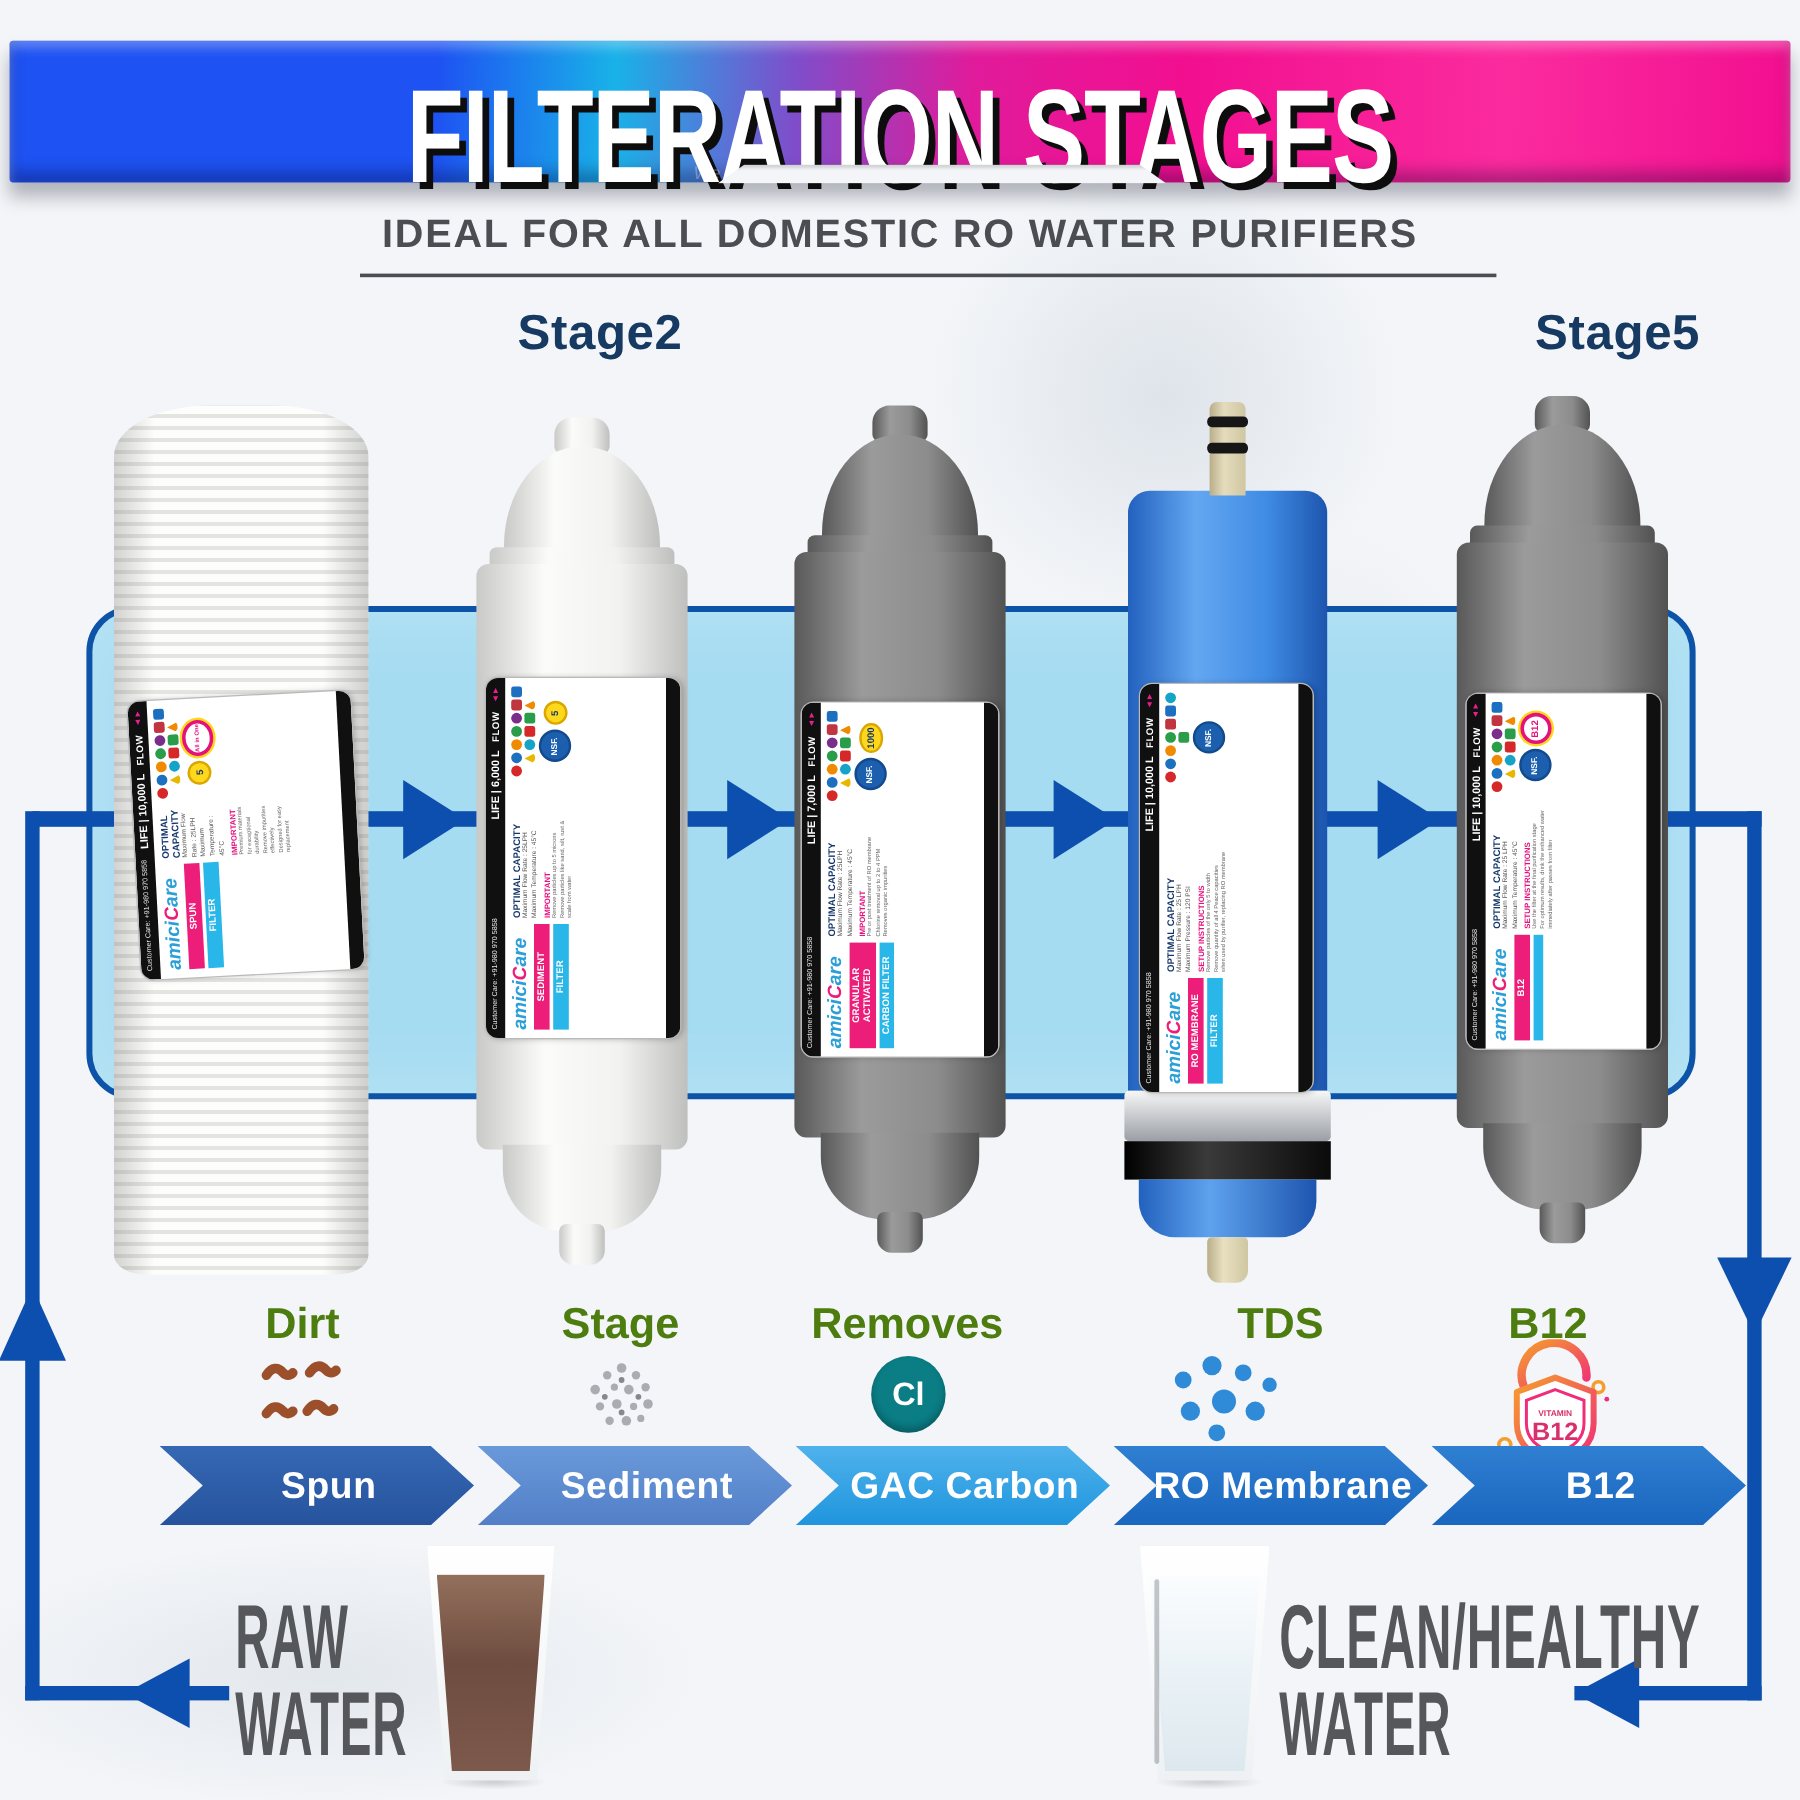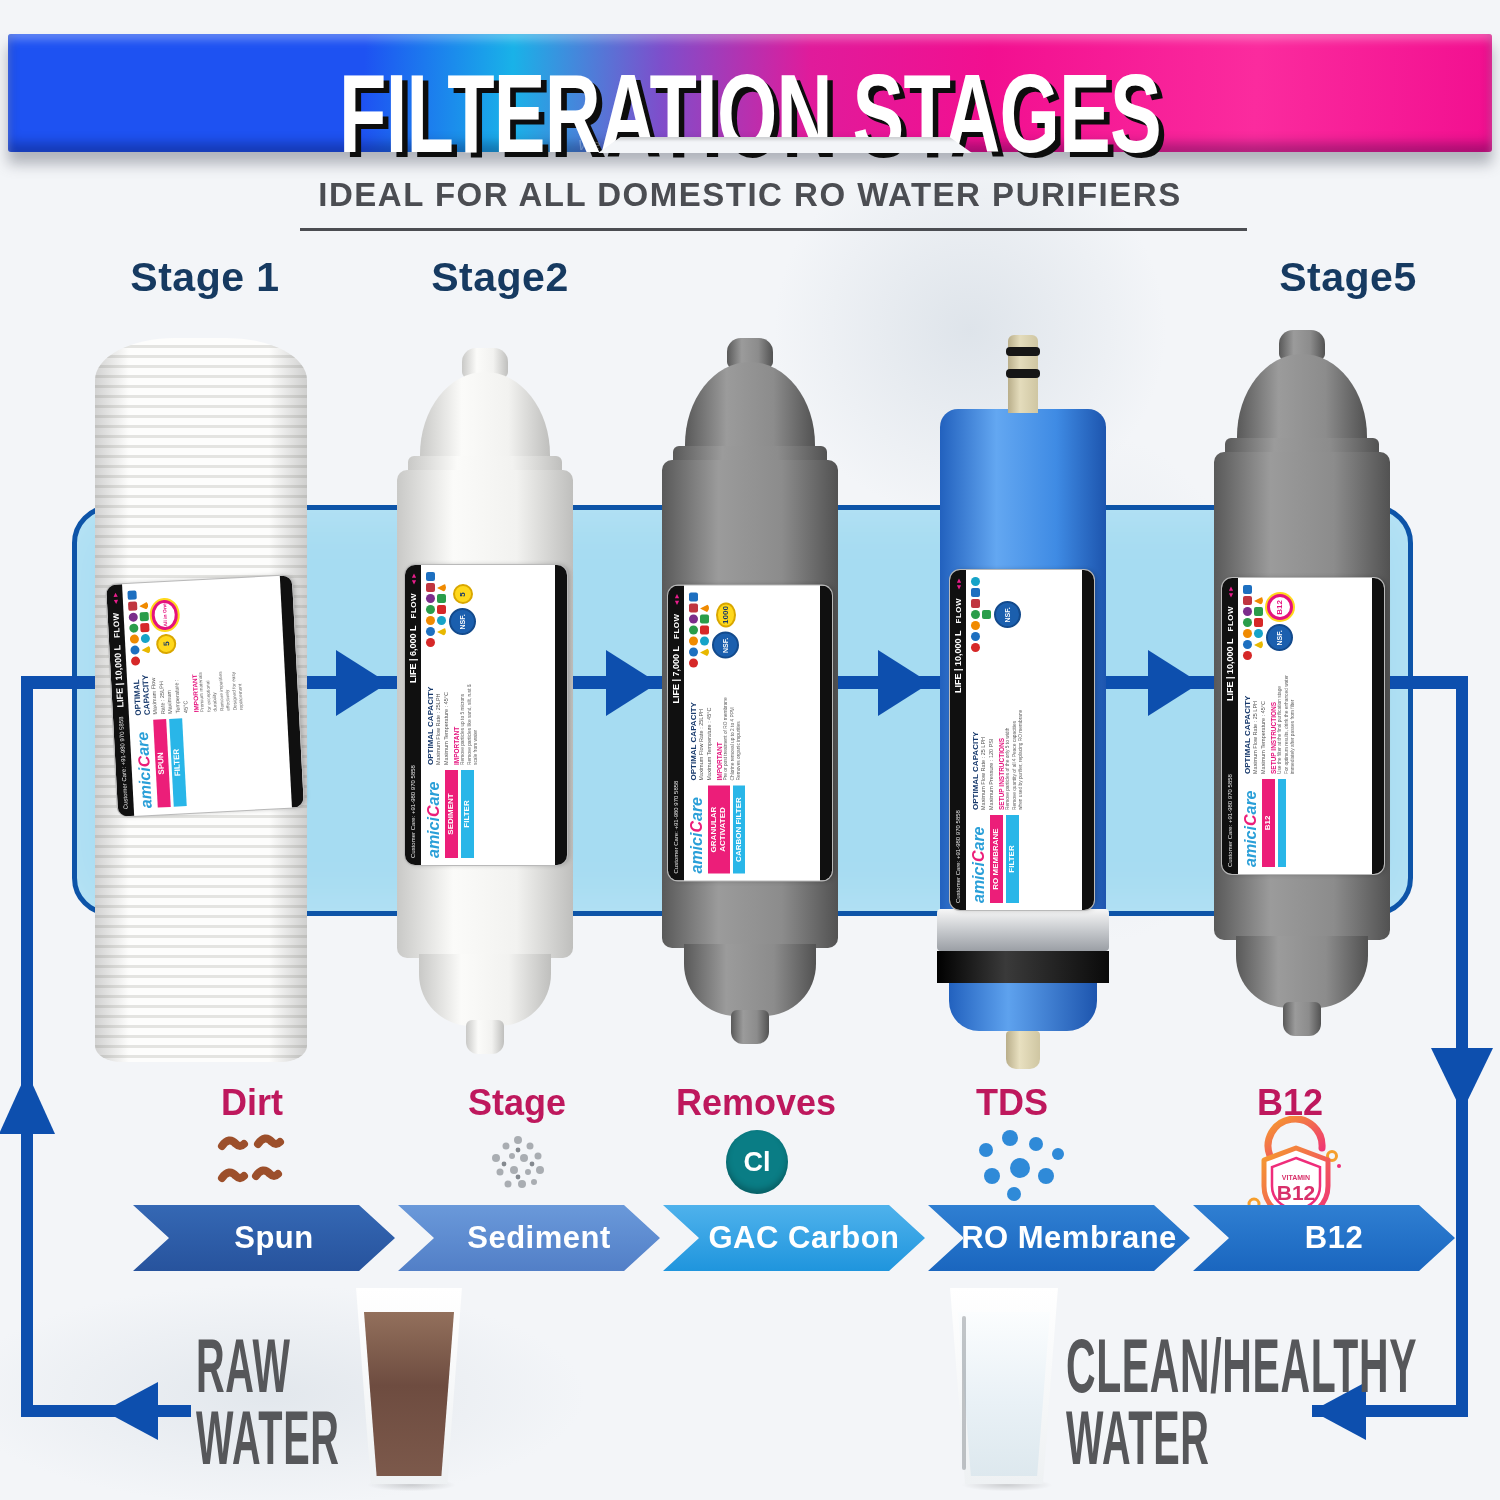--- a/index.html
+++ b/index.html
@@ -103,22 +103,22 @@
   .badges{display:flex;align-items:center;gap:4px;}
   .nsf{width:27px;height:27px;border-radius:50%;background:#1b5fae;color:#fff;font-size:7px;font-weight:bold;
     display:flex;align-items:center;justify-content:center;border:2px solid #134a8c;}
   .badge-y{min-width:20px;height:20px;border-radius:50%;background:#ffd81c;color:#16386b;font-weight:bold;font-size:8px;
     display:flex;align-items:center;justify-content:center;border:2px solid #d9a700;padding:0 2px;}
   .badge-p{min-width:26px;height:26px;border-radius:50%;background:#fff;color:#e5127d;font-weight:bold;font-size:8px;
     display:flex;align-items:center;justify-content:center;border:3px solid #e5127d;box-shadow:0 0 0 2px #ffd81c;}
   .lab-bot{height:12px;background:#101010;flex:0 0 auto;}
 
   
-  .removes-label{top:1082px;width:160px;text-align:center;font-size:36px;font-weight:bold;color:#be185d;z-index:5;}
-  .rm1{left:172px;} .rm2{left:437px;} .rm3{left:676px;} .rm4{left:932px;} .rm5{left:1210px;}
+  .removes-label{top:1082px;width:160px;text-align:center;font-size:36px;font-weight:bold;color:#4d7c0f;z-index:5;}
+  .rm1{left:172px;} .rm2{left:437px;} .rm3{left:676px;} .rm4{left:987px;} .rm5{left:1210px;}
   .cl-circle{left:726px;top:1130px;width:62px;height:64px;border-radius:50%;background:#0a7d85;color:#fff;
     display:flex;align-items:center;justify-content:center;font-size:27px;font-weight:bold;z-index:5;box-shadow:inset 0 -4px 6px rgba(0,0,0,.25);}
 
   
   .chev{top:1205px;height:66px;z-index:5;display:flex;align-items:center;justify-content:center;
     clip-path:polygon(0 0,calc(100% - 36px) 0,100% 50%,calc(100% - 36px) 100%,0 100%,36px 50%);
     color:#fff;font-size:31px;font-weight:bold;padding-left:20px;letter-spacing:.5px;}
   .cv1{left:133px;width:262px;background:linear-gradient(180deg,#3568b4,#27539d);}
   .cv2{left:398px;width:262px;background:linear-gradient(180deg,#6a99da,#527fc7);}
   .cv3{left:663px;width:262px;background:linear-gradient(180deg,#4fb2ec,#1f95dd);}
@@ -150,21 +150,20 @@
   <div class="abs splash2"></div>
 
   <div class="abs banner">
     <div class="abs banner-title">FILTERATION STAGES</div>
     <div class="abs banner-watermark">We make life healthy</div>
   </div>
   <div class="abs banner-notch"></div>
   <div class="abs subtitle">IDEAL FOR ALL DOMESTIC RO WATER PURIFIERS</div>
   <div class="abs subtitle-underline"></div>
 
-  <div class="abs stage-label sl1">Stage 1</div>
   <div class="abs stage-label sl2">Stage2</div>
   <div class="abs stage-label sl5">Stage5</div>
 
   <div class="abs panel"></div>
   <div class="abs pipe pipe-top"></div>
   <div class="abs pipe pipe-left-v"></div>
   <div class="abs pipe pipe-right-v"></div>
   <div class="abs pipe pipe-bl"></div>
   <div class="abs pipe pipe-br"></div>
   <div class="abs tri tri-right ta1"></div>

